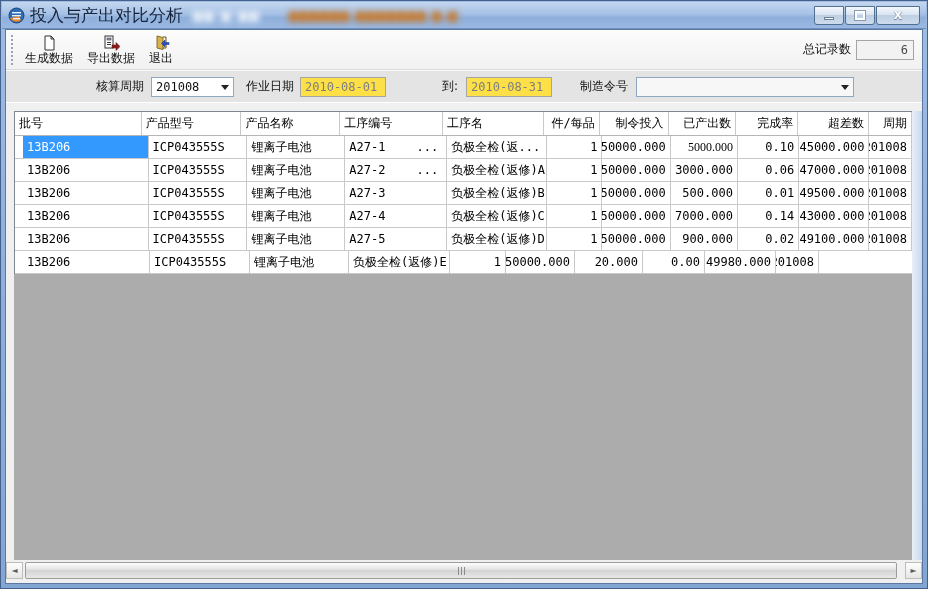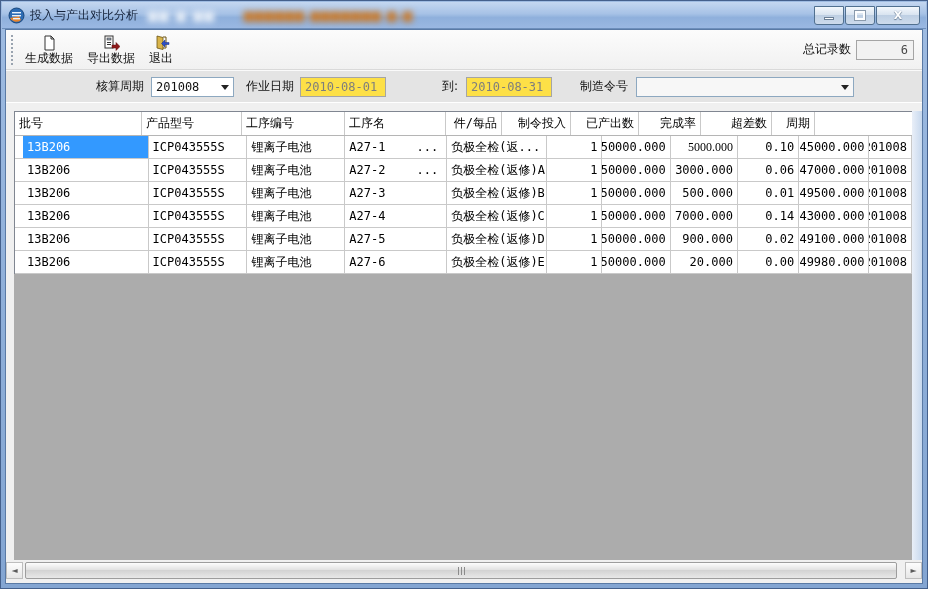--- a/index.html
+++ b/index.html
@@ -8,21 +8,21 @@
   .window { position:relative; width:928px; height:589px;
     background:linear-gradient(180deg,#9FBCE2 0%,#8FAFD9 50%,#83A5D2 100%);
     border:1px solid #44608C; }
 
   
   .titlebar { position:absolute; left:1px; top:1px; right:1px; height:27px;
     background:linear-gradient(180deg,#C4D7F0 0%,#A7C2E6 45%,#8FB0DC 60%,#9AB8E2 100%);
     border-bottom:1px solid #6D8FBC;
     display:flex; align-items:center; padding:0 6px; }
   .app-icon { width:17px; height:17px; margin-right:5px; flex:0 0 auto; }
-  .title-text { font-size:12px; color:#15233B; white-space:nowrap; }
+  .title-text { font-size:17px; color:#15233B; white-space:nowrap; }
   .blurred { white-space:nowrap; filter:blur(3px); font-size:12px; user-select:none; }
   .blur-a { color:#E8EFF8; margin-left:10px; letter-spacing:2px; }
   .blur-b { color:#C87B2E; margin-left:28px; letter-spacing:1px; font-weight:bold; }
   .winbtns { margin-left:auto; display:flex; gap:1px; padding-top:0; }
   .win-btn { width:30px; height:19px; border:1px solid #51708F; border-radius:0 0 3px 3px;
     background:linear-gradient(180deg,#F4F8FC 0%,#D9E4F0 45%,#BECFE3 50%,#CDDBEC 100%);
     display:flex; align-items:center; justify-content:center; cursor:default; }
   .win-btn.close { width:44px; }
   .glyph-min { width:10px; height:3px; background:#FDFEFF; border:1px solid #6B7F96; margin-top:6px; }
   .glyph-max { width:10px; height:9px; border:2px solid #FDFEFF; outline:1px solid #8A9AAC; background:transparent; }
@@ -189,20 +189,21 @@
         <span class="arrow"></span>
       </div>
     </div>
 
     <div class="content">
       <div class="gridwrap">
         <div class="grid">
           <div class="ghead">
               <div class="hcell a-left" style="width: 127px;">批号</div>
               <div class="hcell a-left" style="width: 100px;">产品型号</div>
+              <div class="hcell a-left" style="width: 99px;">产品名称</div>
               <div class="hcell a-left" style="width: 103px;">工序编号</div>
               <div class="hcell a-left" style="width: 101px;">工序名</div>
               <div class="hcell a-right" style="width: 56px;">件/每品</div>
               <div class="hcell a-right" style="width: 69px;">制令投入</div>
               <div class="hcell a-right" style="width: 68px;">已产出数</div>
               <div class="hcell a-right" style="width: 62px;">完成率</div>
               <div class="hcell a-right" style="width: 71px;">超差数</div>
               <div class="hcell a-right" style="width: 43px;">周期</div>
             </div>
           <div class="gbody">
@@ -386,23 +387,20 @@
               <div class="trow">
                 <div class="tcell a-left" style="width: 127px;">
                   <span>13B206</span>
                 </div>
                 <div class="tcell a-left" style="width: 100px;">
                   <span>ICP043555S</span>
                 </div>
                 <div class="tcell a-left" style="width: 99px;">
                   <span>锂离子电池</span>
                 </div>
-                <div class="tcell a-left" style="width: 103px;">
-                  <span>A27-6</span>
-                </div>
                 <div class="tcell a-left" style="width: 101px;">
                   <span>负极全检(返修)E</span>
                 </div>
                 <div class="tcell a-right" style="width: 56px;">
                   <span>1</span>
                 </div>
                 <div class="tcell a-right" style="width: 69px;">
                   <span>50000.000</span>
                 </div>
                 <div class="tcell a-right" style="width: 68px;">

